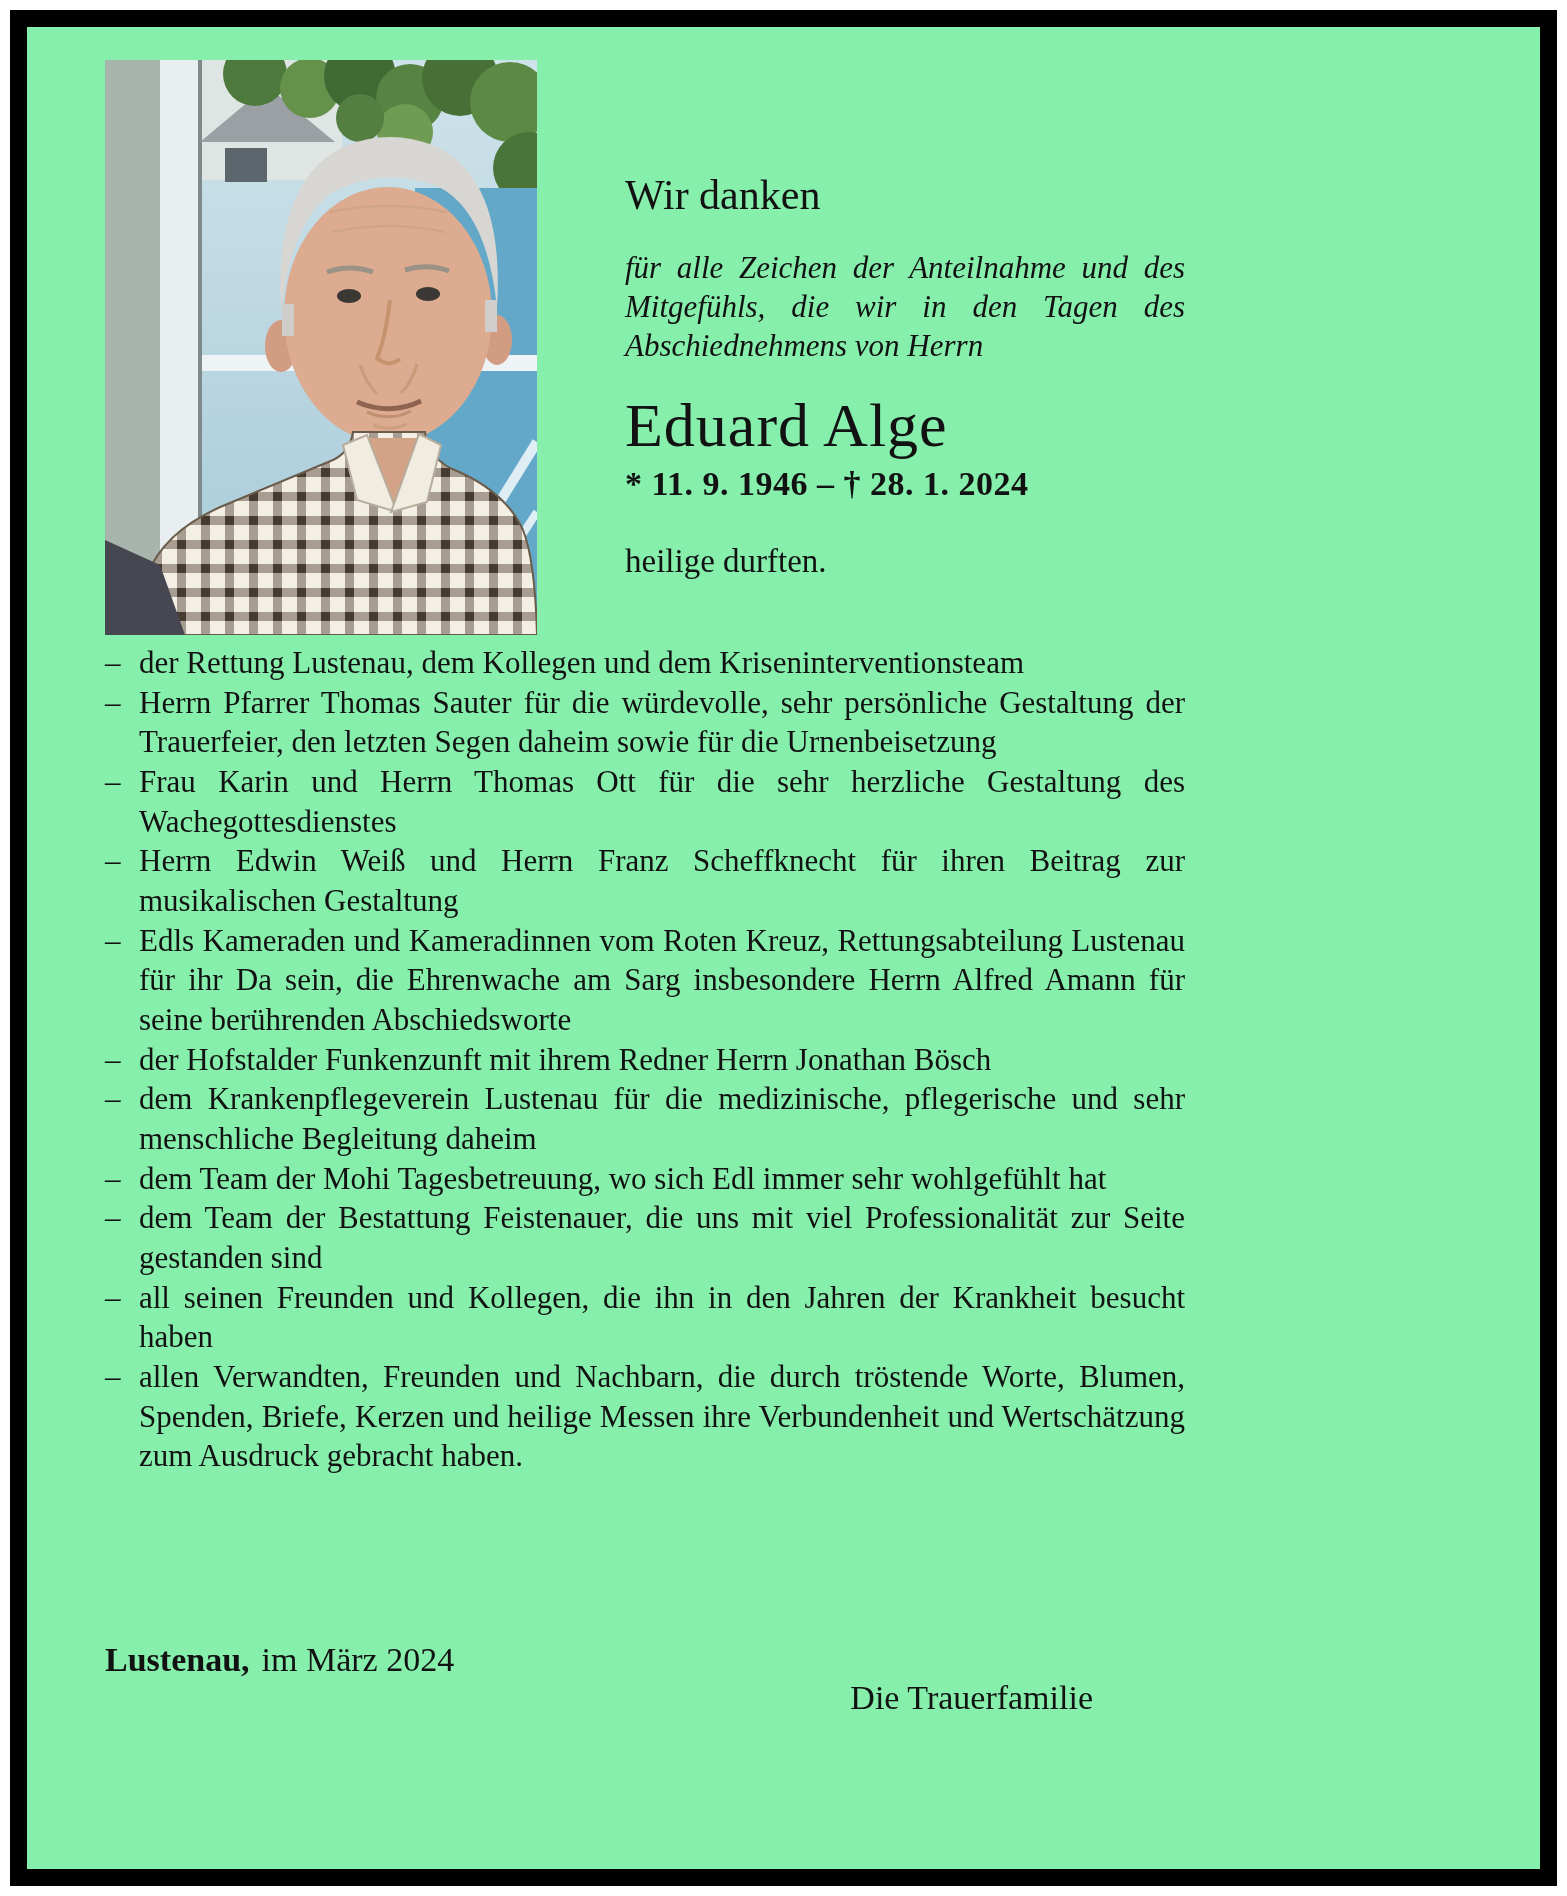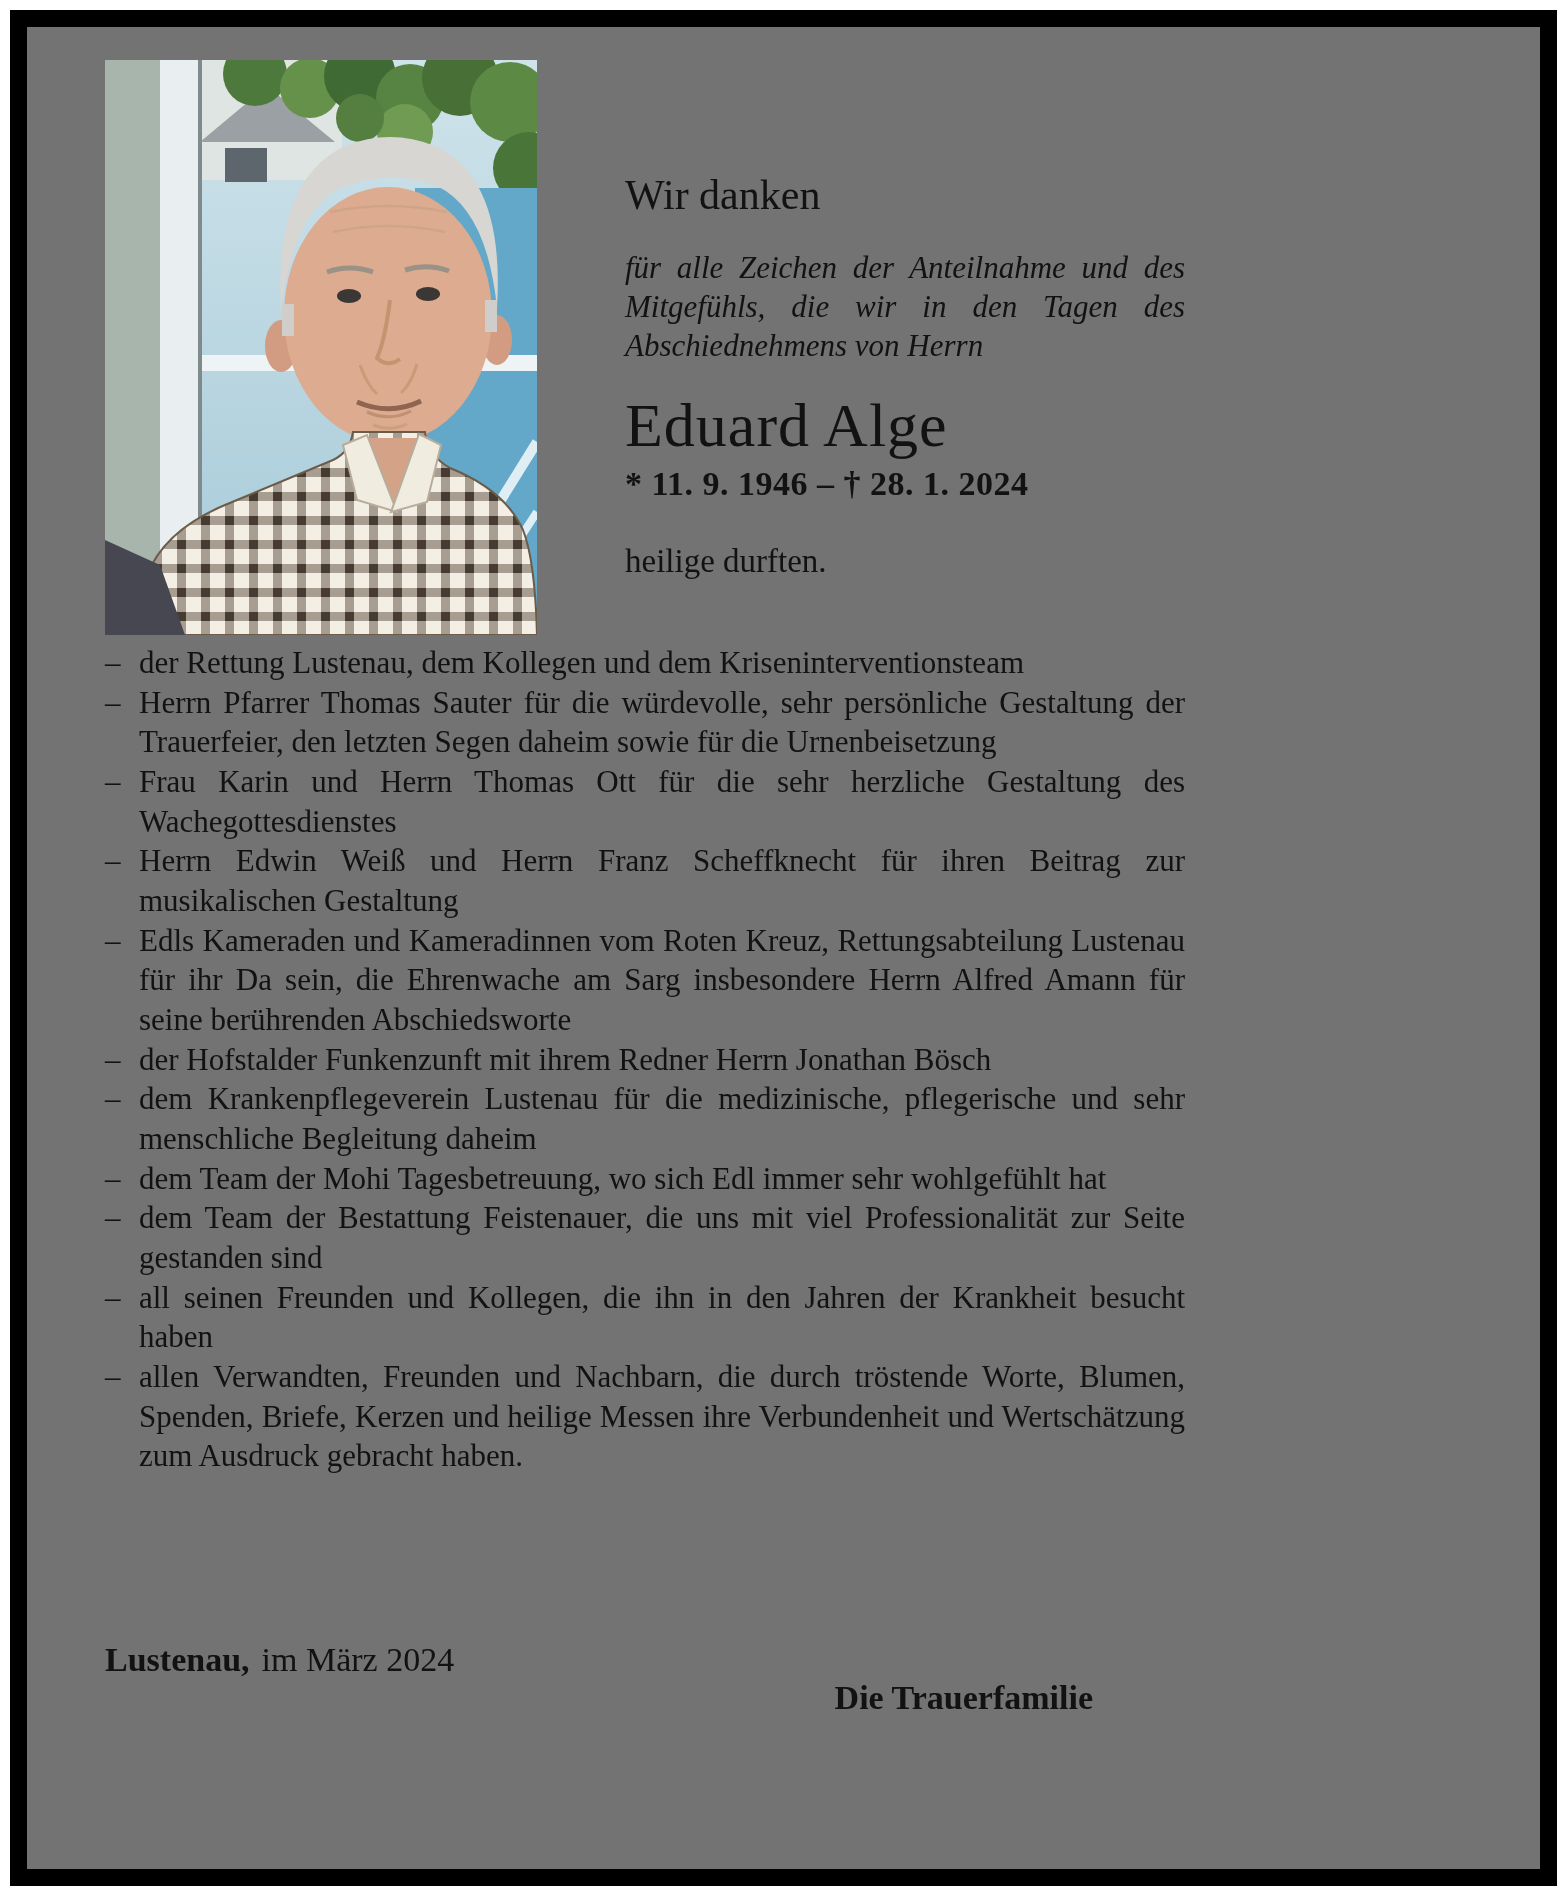--- a/index.html
+++ b/index.html
@@ -8,21 +8,21 @@
     background:#ffffff;
     font-family:"Liberation Serif", "DejaVu Serif", serif;
     color:#121212;
     position:relative;
     overflow:hidden;
   }
   .frame {
     position:absolute;
     left:10px; top:10px; right:10px; bottom:10px;
     border:17px solid #000000;
-    background:#737373;
+    background:#86efac;
   }
   .content {
     margin-left:78px;
     width:1080px;
   }
   .top-section {
     display:flex;
     margin-top:33px;
   }
   .photo {
@@ -87,21 +87,21 @@
     margin-top:165px;
     display:flex;
     align-items:baseline;
     font-size:34px;
     flex-direction:column;
   }
   .place { font-weight:bold; margin-right:12px; }
   .family {
     margin-left:auto;
     margin-right:92px;
-    font-weight:bold;
+    font-weight:normal;
   }
 </style>
 </head>
 <body>
 
 <div class="frame">
   <div class="content">
 
     <div class="top-section">
 

